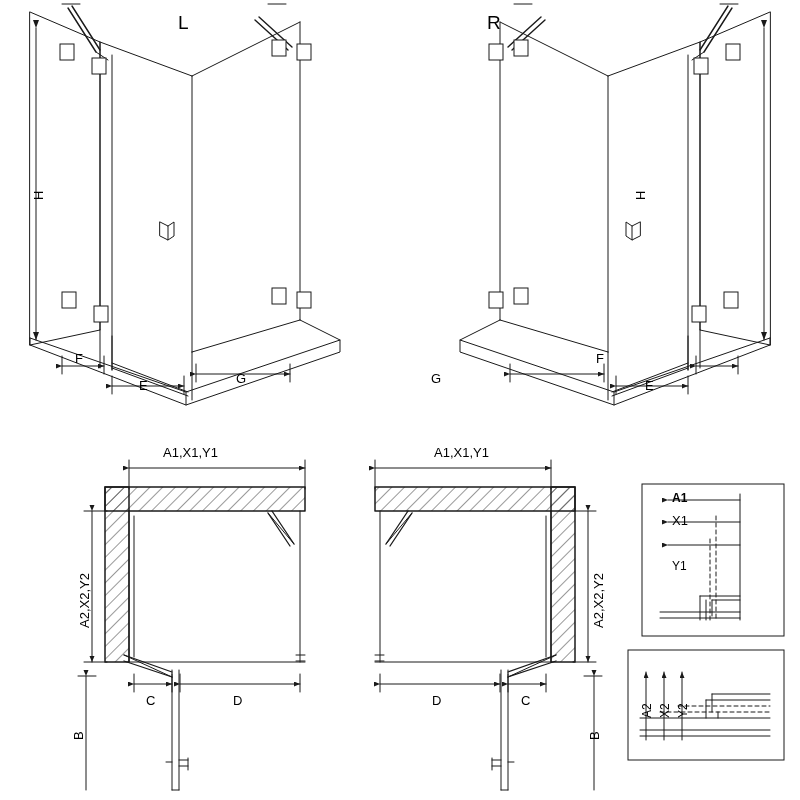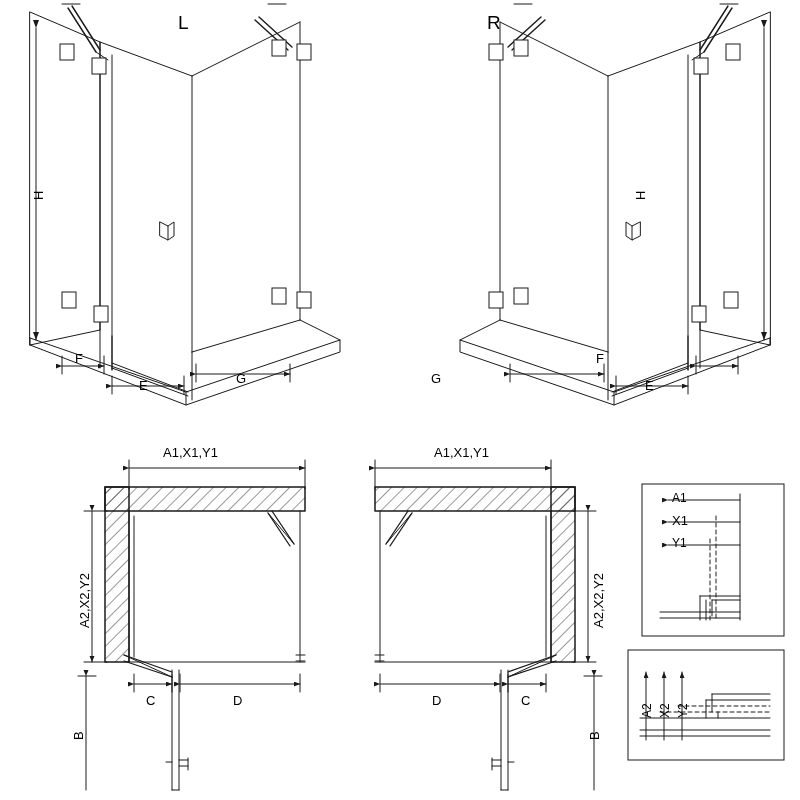--- a/index.html
+++ b/index.html
@@ -314,21 +314,21 @@
   <div class="lbl rot" style="left:592px; top:628px;">A2,X2,Y2</div>
 
   <div class="lbl" style="left:146px; top:694px;">C</div>
   <div class="lbl" style="left:233px; top:694px;">D</div>
   <div class="lbl rot" style="left:72px; top:740px;">B</div>
 
   <div class="lbl" style="left:521px; top:694px;">C</div>
   <div class="lbl" style="left:432px; top:694px;">D</div>
   <div class="lbl rot" style="left:588px; top:740px;">B</div>
 
-  <div class="lbl" style="left:672px; top:492px; font-size:12px;">A1</div>
+  <div class="lbl" style="left:672px; top:492px; font-size:12px;font-weight:bold;">A1</div>
   <div class="lbl" style="left:672px; top:514px; font-size:13px;">X1</div>
-  <div class="lbl" style="left:672px; top:537px; font-size:12px;text-align:center;">Y1</div>
+  <div class="lbl" style="left:672px; top:560px; font-size:12px;text-align:center;">Y1</div>
 
   <div class="lbl rot" style="left:641px; top:718px; font-size:12px;">A2</div>
   <div class="lbl rot" style="left:659px; top:718px; font-size:12px;">X2</div>
   <div class="lbl rot" style="left:677px; top:718px; font-size:12px;">Y2</div>
 
 </div>
 
 </body></html>

